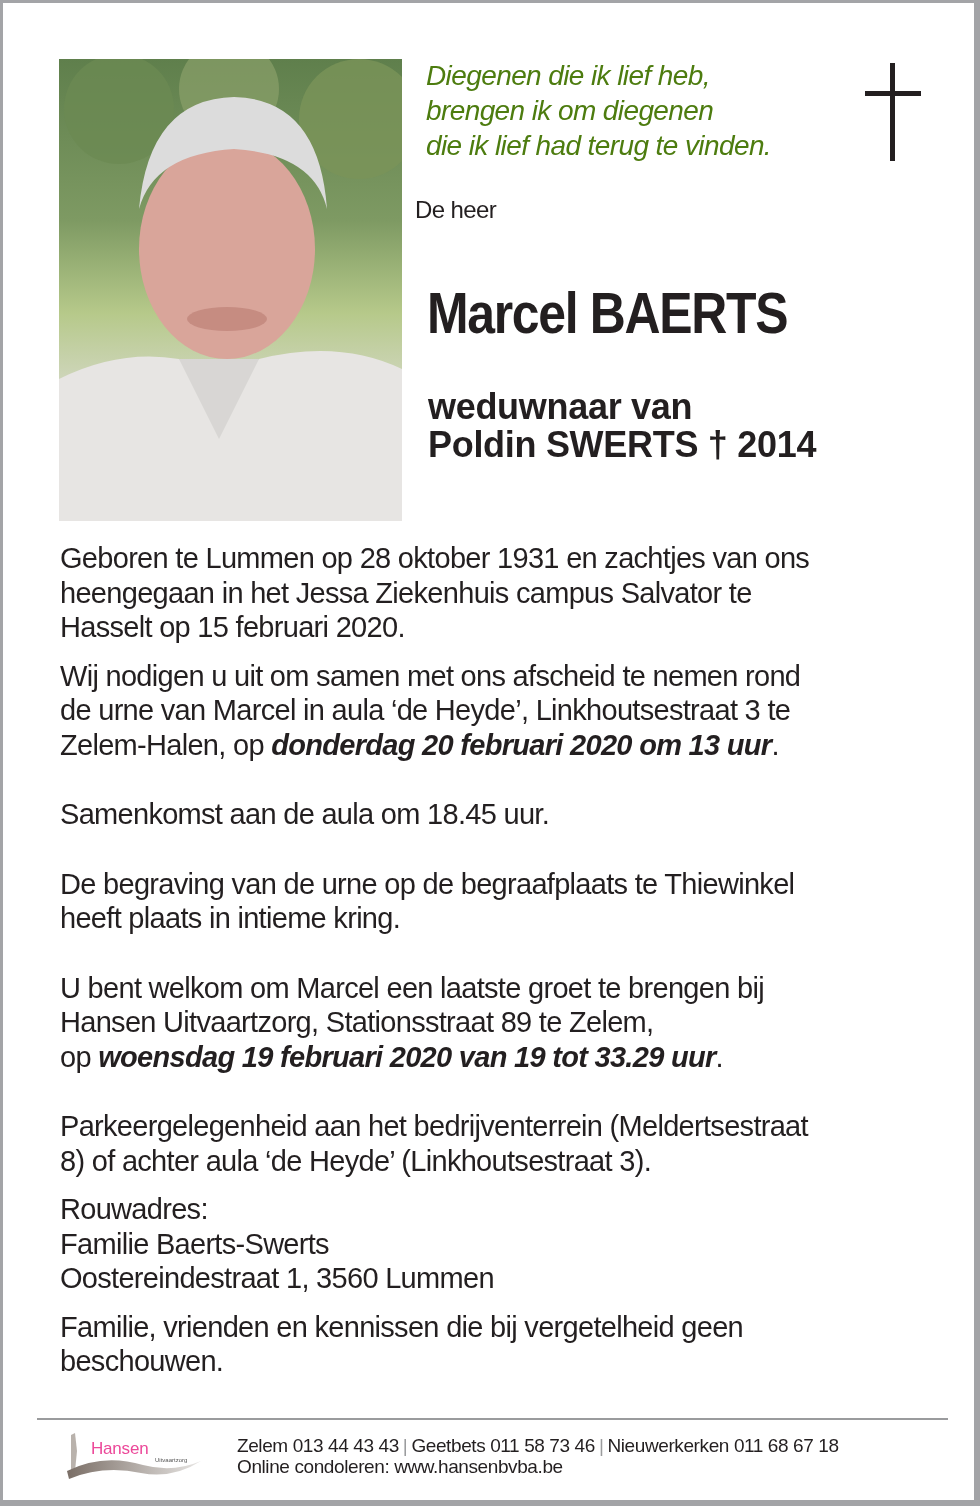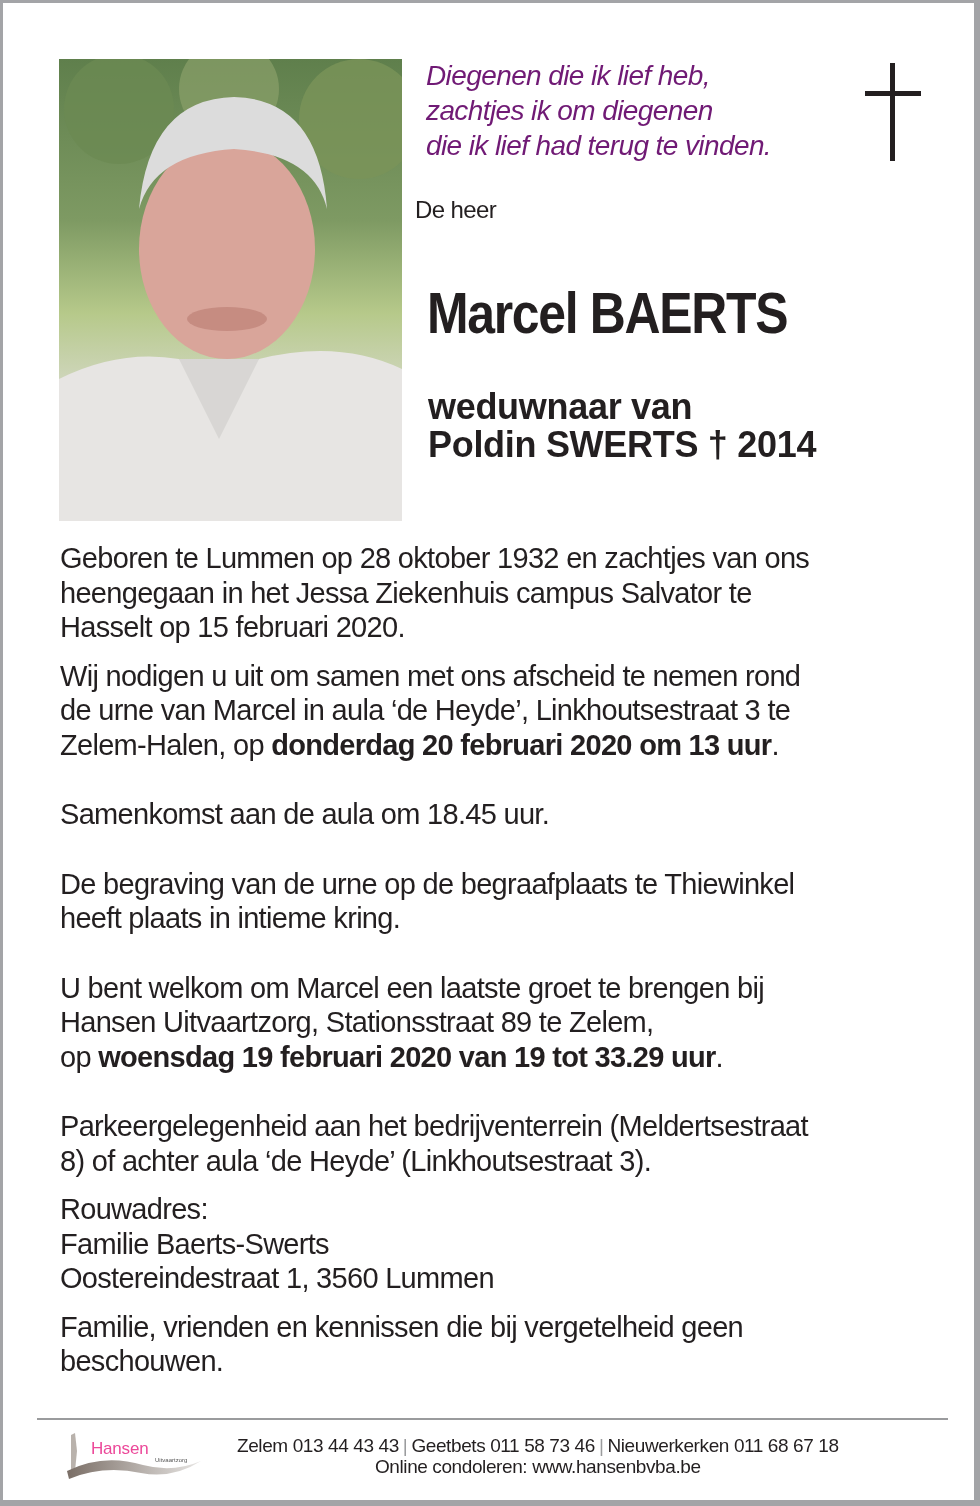--- a/index.html
+++ b/index.html
@@ -15,21 +15,21 @@
   }
   .photo {
     position: absolute; left: 56px; top: 56px; width: 343px; height: 462px;
     overflow: hidden;
     background: linear-gradient(180deg, #6f8f5a 0%, #86a169 30%, #a9be84 55%, #d8d8d4 70%, #e6e4e2 100%);
   }
   .photo svg { display: block; }
   .quote {
     position: absolute; left: 423px; top: 55px;
     font-size: 28px; line-height: 35px; font-style: italic;
-    letter-spacing: -0.6px; color: #701a75;
+    letter-spacing: -0.6px; color: #4d7c0f;
   }
   .quote div { white-space: nowrap; }
   .cross { position: absolute; left: 862px; top: 60px; width: 56px; height: 98px; }
   .prefix {
     position: absolute; left: 412px; top: 193px; font-size: 24px; letter-spacing: -0.6px;
     white-space: nowrap;
   }
   .name {
     position: absolute; left: 424px; top: 276px; font-size: 58px; font-weight: bold;
     letter-spacing: -1.5px; white-space: nowrap; transform: scaleX(0.86); transform-origin: left top;
@@ -39,38 +39,38 @@
     line-height: 38px; letter-spacing: -0.3px;
   }
   .spouse div { white-space: nowrap; }
   .body {
     position: absolute; left: 57px; top: 538px; width: 880px;
     font-size: 29px; line-height: 34.5px; letter-spacing: -0.7px;
   }
   .body p { margin: 0; white-space: nowrap; }
   .body .gap-s { height: 14px; }
   .body .gap-l { height: 35px; }
-  .body b { font-weight: bold; }
+  .body b { font-weight: bold; font-style: italic; }
   .addr { display: flex; flex-direction: column; }
   .addr .lbl { width: 200px; flex: none; }
   .rule {
     position: absolute; left: 34px; top: 1415px; width: 911px; height: 2px; background: #9a9b9d;
   }
   .logo { position: absolute; left: 60px; top: 1428px; width: 140px; height: 50px; }
   .logo-name {
     position: absolute; left: 28px; top: 8px; font-size: 17px; color: #ec4899; letter-spacing: -0.2px;
   }
   .logo-sub {
     position: absolute; left: 92px; top: 26px; font-size: 6px; color: #555;
   }
   .footer {
     position: absolute; left: 234px; top: 1432px; font-size: 19px; line-height: 21px;
     letter-spacing: -0.4px; color: #231f20;
   }
-  .footer div { white-space: nowrap; text-align: center; }
+  .footer div { white-space: nowrap; }
   .sep { color: #9a9b9d; margin: 0 4px; }
 </style>
 </head>
 <body>
 
 <div class="card">
 
   <div class="photo">
     <svg width="343" height="462" viewBox="0 0 343 462">
       <defs>
@@ -89,39 +89,39 @@
       <path d="M0 320 Q60 290 120 300 L160 330 L200 300 Q280 280 343 310 L343 462 L0 462 Z" fill="#e7e5e3"></path>
       <path d="M120 300 L160 380 L200 300" fill="#d8d6d4"></path>
       <ellipse cx="168" cy="190" rx="88" ry="110" fill="#d9a59a"></ellipse>
       <path d="M80 150 Q90 40 175 38 Q260 40 268 150 Q255 95 175 90 Q95 95 80 150 Z" fill="#dcdcdc"></path>
       <ellipse cx="168" cy="260" rx="40" ry="12" fill="#b97b72" opacity="0.6"></ellipse>
     </svg>
   </div>
 
   <div class="quote">
     <div>Diegenen die ik lief heb,</div>
-    <div>zachtjes ik om diegenen</div>
+    <div>brengen ik om diegenen</div>
     <div>die ik lief had terug te vinden.</div>
   </div>
 
   <svg class="cross" viewBox="0 0 56 98">
     <rect x="25" y="0" width="5" height="98" fill="#231f20"></rect>
     <rect x="0" y="28" width="56" height="5" fill="#231f20"></rect>
   </svg>
 
   <div class="prefix">De heer</div>
   <div class="name">Marcel BAERTS</div>
 
   <div class="spouse">
     <div>weduwnaar van</div>
     <div>Poldin SWERTS † 2014</div>
   </div>
 
   <div class="body">
-    <p>Geboren te Lummen op 28 oktober 1932 en zachtjes van ons</p>
+    <p>Geboren te Lummen op 28 oktober 1931 en zachtjes van ons</p>
     <p>heengegaan in het Jessa Ziekenhuis campus Salvator te</p>
     <p>Hasselt op 15 februari 2020.</p>
     <div class="gap-s"></div>
     <p>Wij nodigen u uit om samen met ons afscheid te nemen rond</p>
     <p>de urne van Marcel in aula ‘de Heyde’, Linkhoutsestraat 3 te</p>
     <p><span>Zelem-Halen, op </span><b>donderdag 20 februari 2020 om 13 uur</b><span>.</span></p>
     <div class="gap-l"></div>
     <p>Samenkomst aan de aula om 18.45 uur.</p>
     <div class="gap-l"></div>
     <p>De begraving van de urne op de begraafplaats te Thiewinkel</p>

